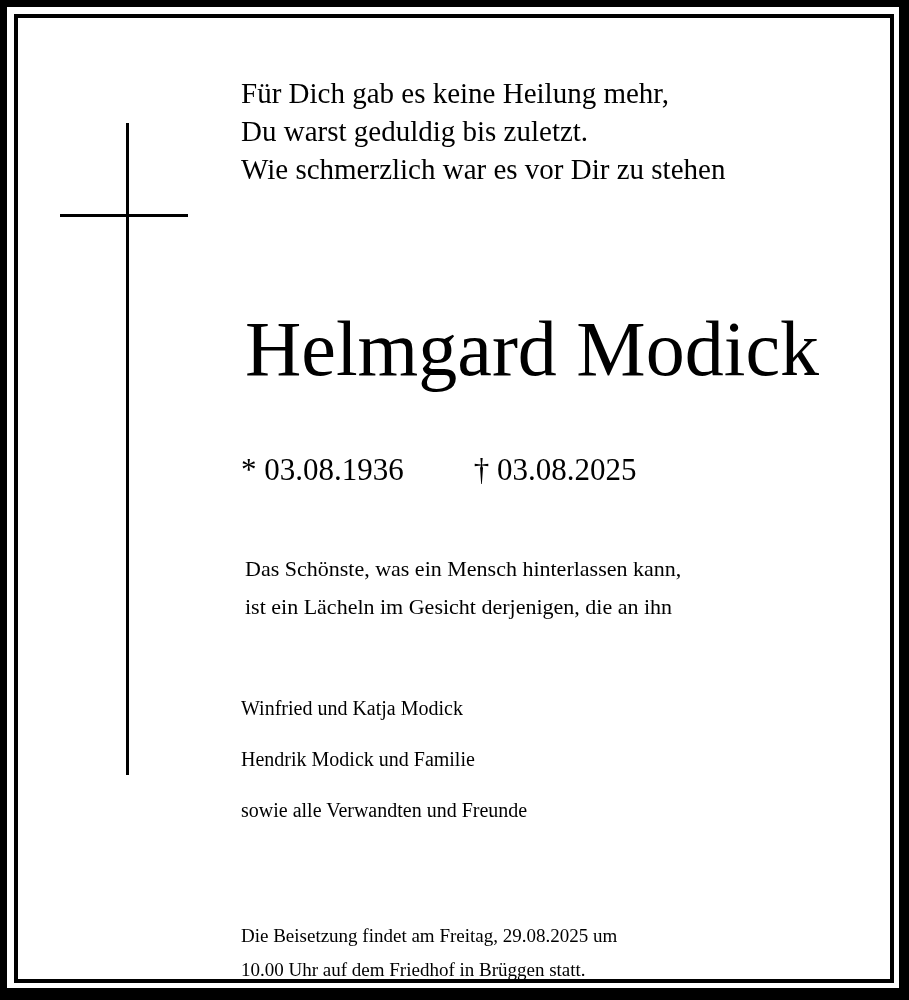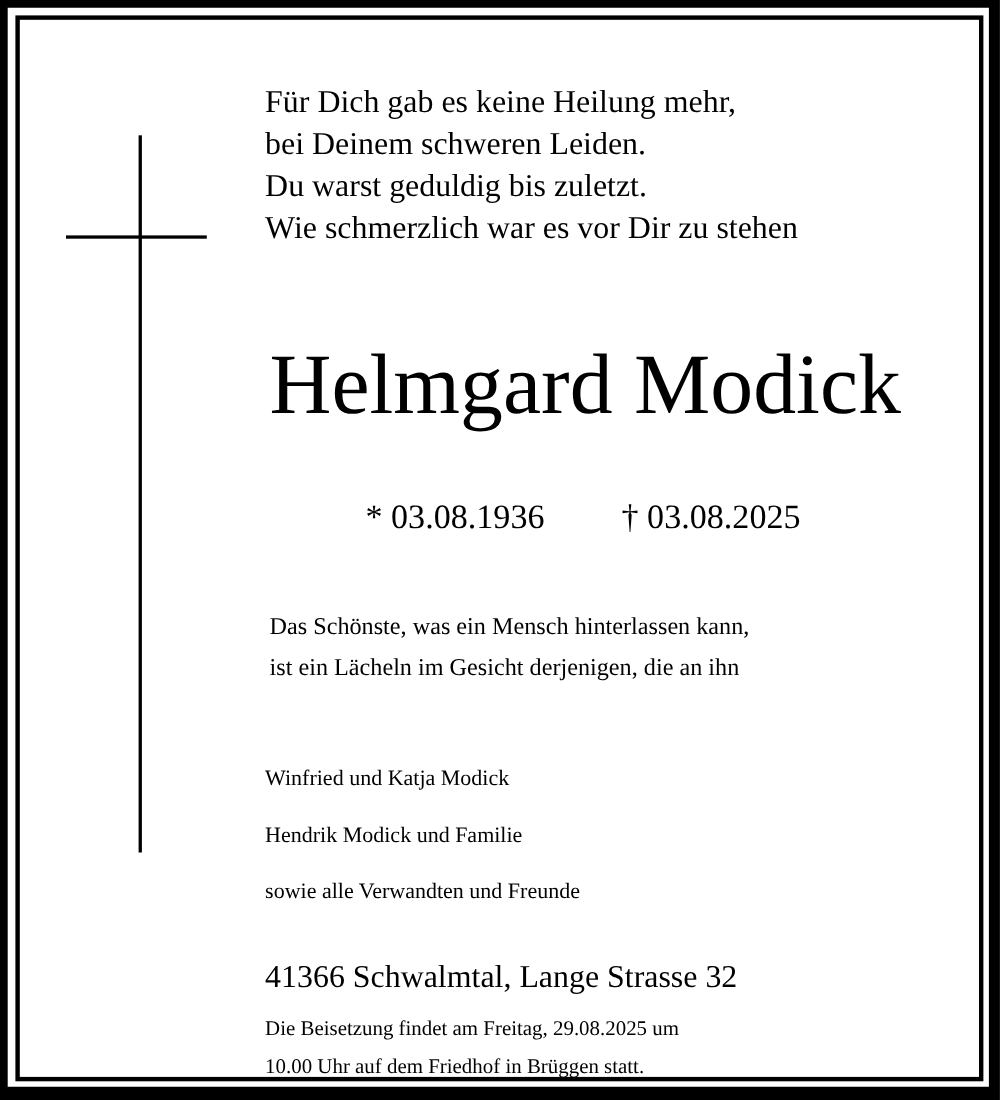--- a/index.html
+++ b/index.html
@@ -53,21 +53,21 @@
     margin: 0; text-align: right;
     font-size: 78px; font-weight: normal; line-height: 1.1;
     white-space: nowrap;
   }
   .maiden {
     position: absolute; top: 377px; left: 0; width: 578px;
     text-align: center; font-size: 29px; line-height: 38px;
   }
   .dates {
     position: absolute; top: 421px; left: 0; width: 578px;
-    display: flex; justify-content: center; gap: 70px;
+    display: flex; gap: 70px;
     font-size: 31px; line-height: 38px; white-space: nowrap;
   }
   .condolence {
     position: absolute; top: 520px; left: 4px;
     font-size: 22px; line-height: 38px;
   }
   .mourners {
     position: absolute; top: 653px; left: 0;
     font-size: 20px; line-height: 51px;
   }
@@ -90,21 +90,20 @@
 
   <div class="cross">
     <div class="cross-v"></div>
     <div class="cross-h"></div>
   </div>
 
   <div class="content">
 
     <div class="verse">
       <div class="line">Für Dich gab es keine Heilung mehr,</div>
-      <div class="line">bei Deinem schweren Leiden.</div>
       <div class="line">Du warst geduldig bis zuletzt.</div>
       <div class="line">Wie schmerzlich war es vor Dir zu stehen</div>
     </div>
 
     <h1 class="deceased-name">Helmgard Modick</h1>
 
 
     <div class="dates">
       <span>* 03.08.1936</span>
       <span>† 03.08.2025</span>
@@ -114,21 +113,20 @@
       <div class="line">Das Schönste, was ein Mensch hinterlassen kann,</div>
       <div class="line">ist ein Lächeln im Gesicht derjenigen, die an ihn</div>
     </div>
 
     <div class="mourners">
       <div class="line">Winfried und Katja Modick</div>
       <div class="line">Hendrik Modick und Familie</div>
       <div class="line">sowie alle Verwandten und Freunde</div>
     </div>
 
-    <div class="address">41366 Schwalmtal, Lange Strasse 32</div>
 
     <div class="funeral">
       <div class="line">Die Beisetzung findet am Freitag, 29.08.2025 um</div>
       <div class="line">10.00 Uhr auf dem Friedhof in Brüggen statt.</div>
     </div>
 
   </div>
 </div>
 
 </body></html>

